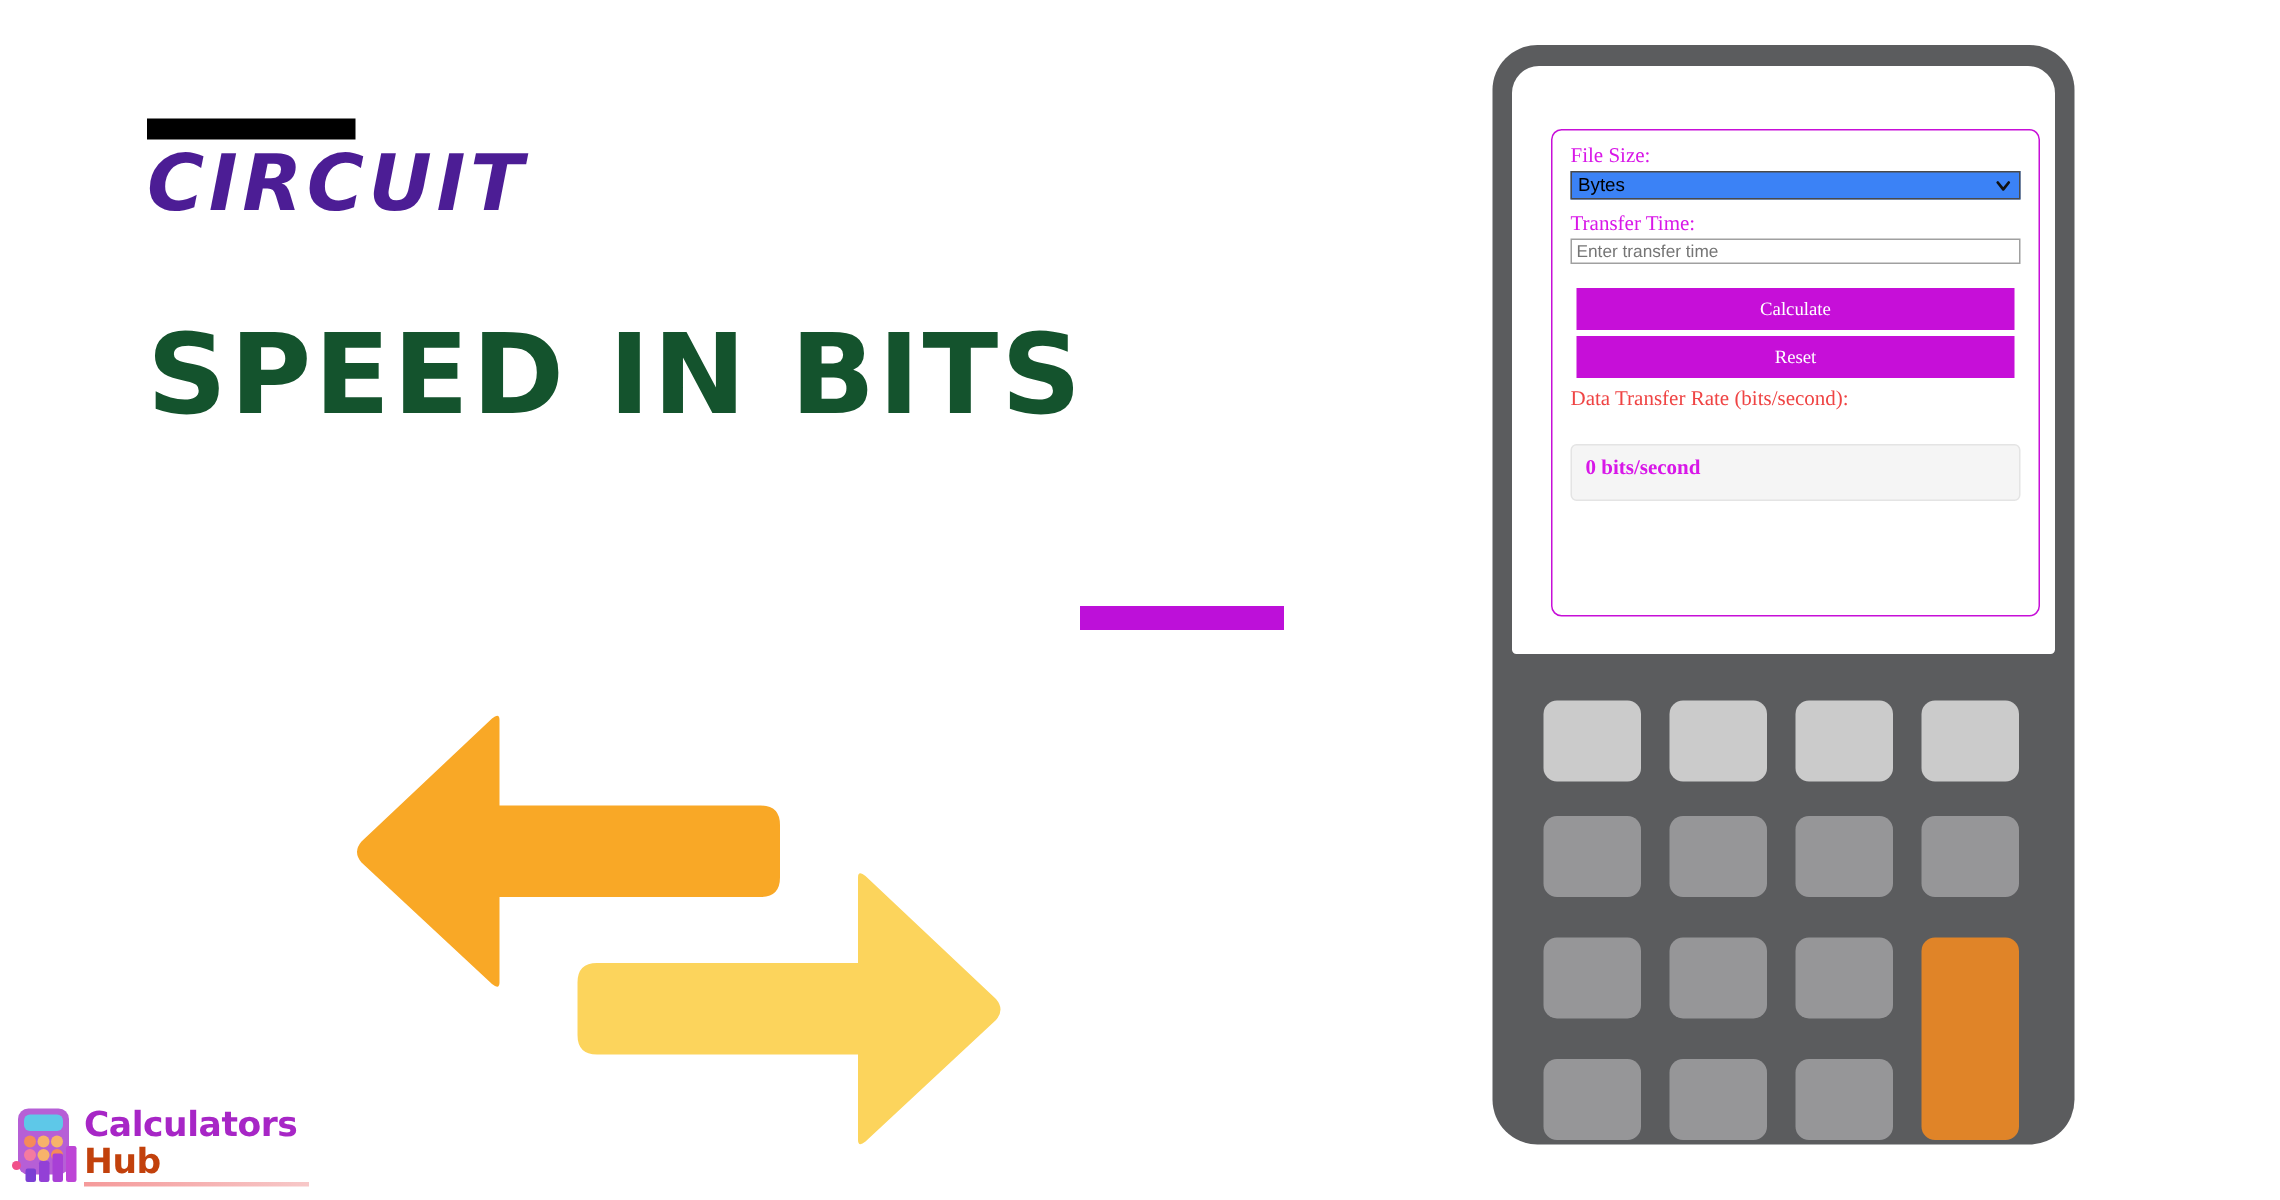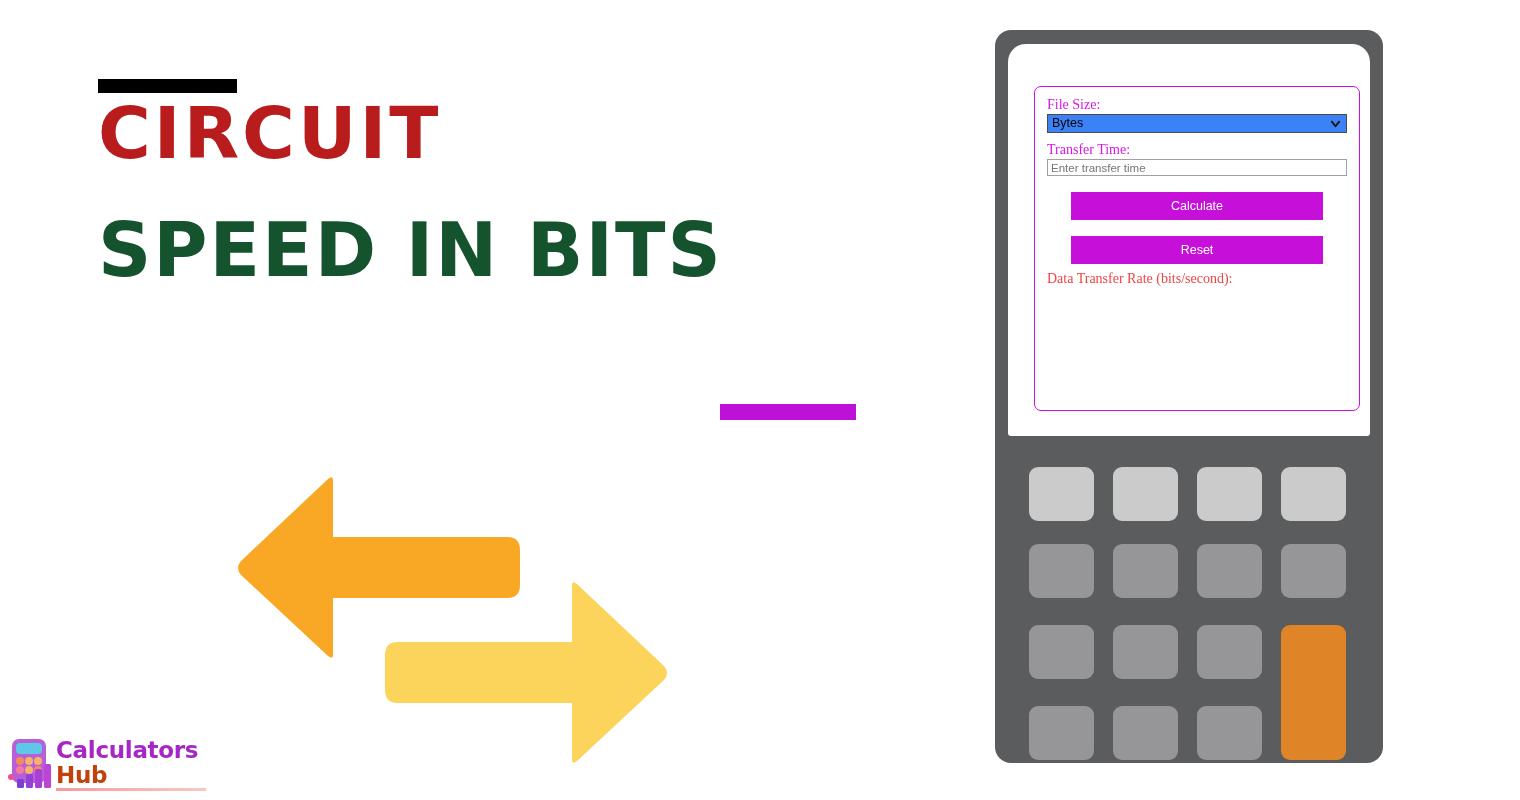--- a/index.html
+++ b/index.html
@@ -33,23 +33,24 @@
     position: absolute;
     left: 98px;
     font-family: "DejaVu Sans", sans-serif;
     font-weight: 700;
     letter-spacing: 1px;
     line-height: 1;
     white-space: nowrap;
   }
   #title-line-1 {
     top: 97px;
-    font-size: 72px;
-    color: #b91c1c;
+    font-size: 52px;
+    color: #4c1d95;
     letter-spacing: 3px;
+    font-style: italic;
   }
   #title-line-2 {
     top: 213px;
     font-size: 74px;
     color: #14532d;
     letter-spacing: 2px;
   }
   #title-line-3 {
     top: 320px;
     font-size: 74px;
@@ -110,21 +111,21 @@
     width: 150px; height: 3px;
     background: linear-gradient(90deg, #f59a9a, #f7c8c8);
   }
 
   
   #device {
     position: absolute;
     left: 995px; top: 30px;
     width: 388px; height: 733px;
     background: #5b5c5e;
-    border-radius: 16px;
+    border-radius: 30px;
   }
   #device-screen {
     position: absolute;
     left: 13px; top: 14px;
     width: 362px; height: 392px;
     background: #ffffff;
     border-radius: 18px 18px 3px 3px;
   }
   #calc-form {
     position: absolute;
@@ -179,27 +180,27 @@
   .select-chevron {
     position: absolute;
     right: 5px; top: 3px;
     width: 11px; height: 11px;
   }
 
   .field-group { margin-bottom: 9px; }
 
   .action-button {
     display: block;
-    width: 252px;
+    width: 292px;
     height: 28px;
-    margin: 0 auto 16px auto;
+    margin: 0 auto 4px auto;
     background: #c60fd8;
     border: none;
     color: #ffffff;
-    font-family: Liberation Sans, sans-serif;
+    font-family: Liberation Serif, serif;
     font-size: 12.5px;
     line-height: 28px;
     text-align: center;
     cursor: pointer;
     padding: 0;
   }
   #btn-calculate { margin-top: 16px; }
   #btn-reset { margin-bottom: 7px; }
 
   #result-label {
@@ -332,20 +333,23 @@
 
       <div class="field-group">
         <span class="field-label">Transfer Time:</span>
         <input class="text-input" type="text" placeholder="Enter transfer time" style="">
       </div>
 
       <button class="action-button" id="btn-calculate">Calculate</button>
       <button class="action-button" id="btn-reset">Reset</button>
 
       <span id="result-label">Data Transfer Rate (bits/second):</span>
+      <div id="result-box">
+        <span id="result-value">0 bits/second</span>
+      </div>
 
     </div>
   </div>
 
   <div id="keypad">
     <div class="key light" style="left:0px;   top:30px;"></div>
     <div class="key light" style="left:84px;  top:30px;"></div>
     <div class="key light" style="left:168px; top:30px;"></div>
     <div class="key light" style="left:252px; top:30px;"></div>
 

